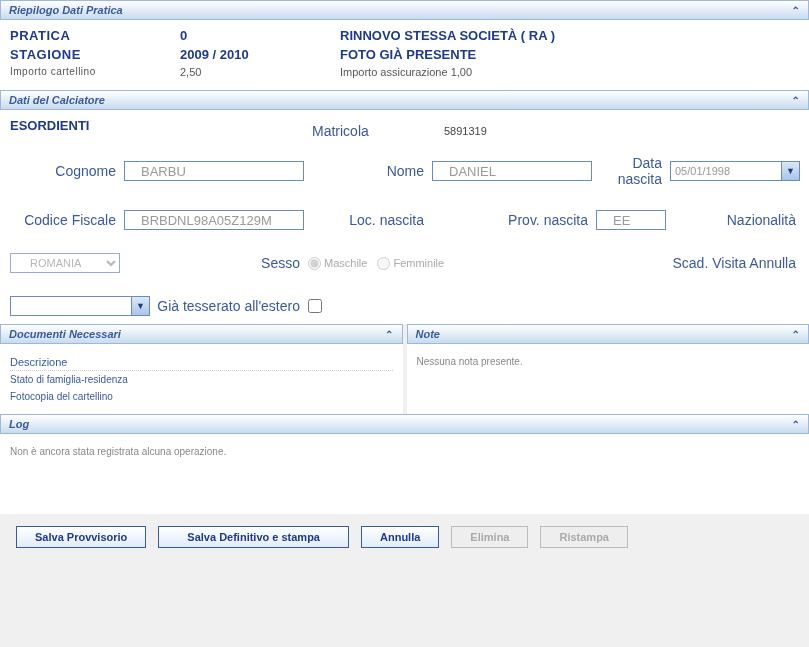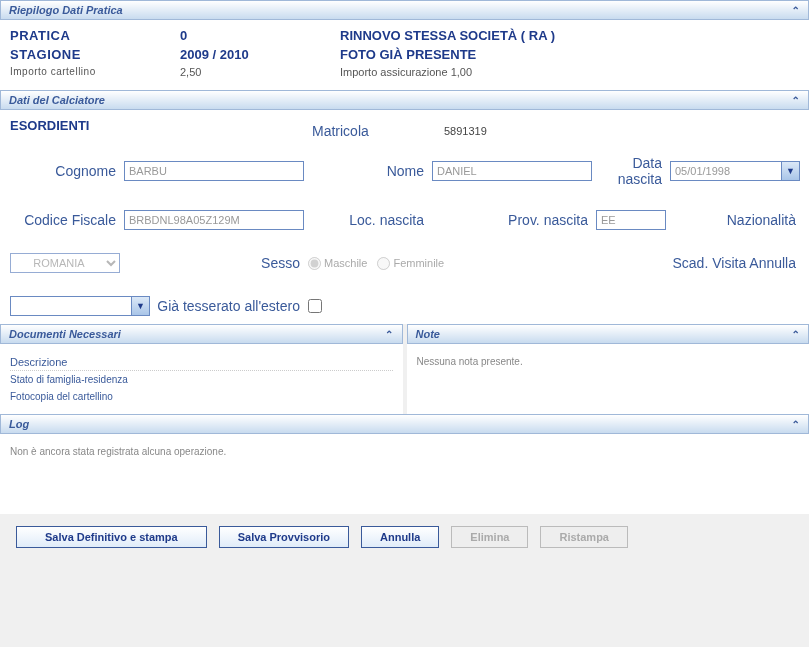--- a/index.html
+++ b/index.html
@@ -85,34 +85,33 @@
     }
     .form-label {
       text-align: right;
       color: #3a5a9a;
       font-size: 14px;
       padding-right: 4px;
     }
     .form-field input[type="text"] {
       width: 100%;
       border: 1px solid #6a8ac2;
-      padding: 2px 4px;
-      font-size: 11px;
+      padding: 2px 16px;
+      font-size: 13px;
       color: #999;
       height: 20px;
     }
     .form-field select {
       width: 100%;
       border: 1px solid #6a8ac2;
-      padding: 1px 2px;
+      padding: 1px 15px;
       font-size: 11px;
       color: #999;
       height: 20px;
       background: #fff;
-      text-align: center;
     }
     .form-field .date-wrap {
       display: flex;
       border: 1px solid #6a8ac2;
     }
     .form-field .date-wrap input {
       border: none;
       flex: 1;
       padding: 2px 4px;
       font-size: 11px;
@@ -325,18 +324,18 @@
 
 <div class="panel-header">
   <span>Log</span>
   <span class="collapse">⌃</span>
 </div>
 <div class="panel-body log-body">
   <div class="log-text">Non è ancora stata registrata alcuna operazione.</div>
 </div>
 
 <div class="button-bar">
+  <button class="btn">Salva Provvisorio</button>
   <button class="btn wide">Salva Definitivo e stampa</button>
-  <button class="btn">Salva Provvisorio</button>
   <button class="btn">Annulla</button>
   <button class="btn" disabled="">Elimina</button>
   <button class="btn" disabled="">Ristampa</button>
 </div>
 
 </body></html>

